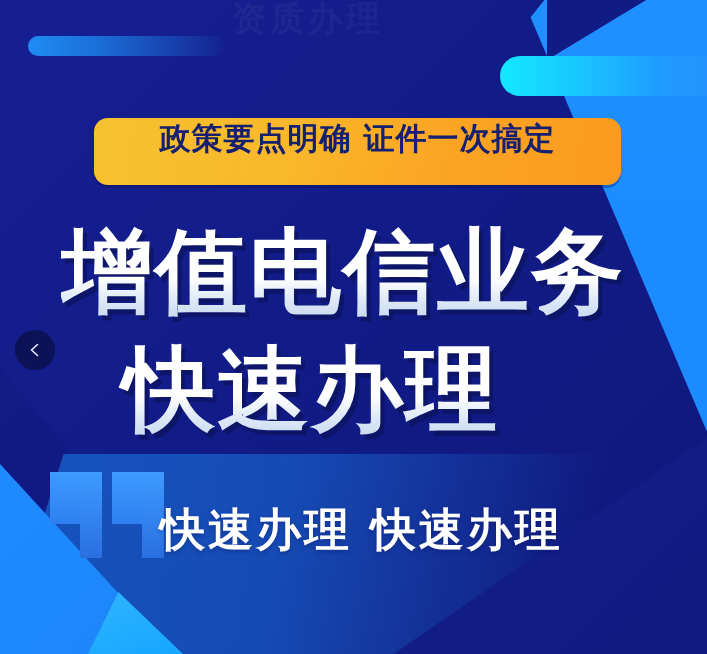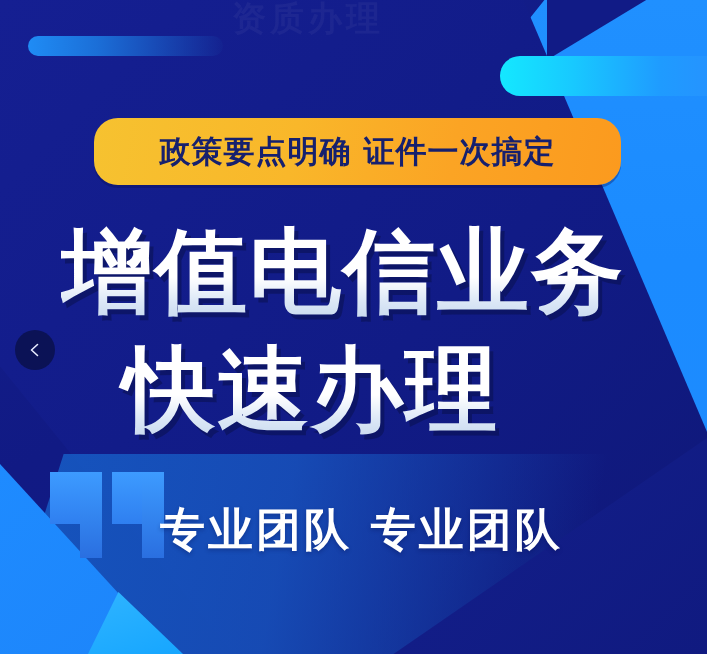--- a/index.html
+++ b/index.html
@@ -141,24 +141,24 @@
     background: linear-gradient(90deg, #14e8ff 0%, #18c9ff 28%, #1f9bff 62%, #2b8bff 100%);
   }
 
   
   .tagline-banner {
     position: absolute;
     left: 94px;
     top: 118px;
     width: 527px;
     height: 67px;
-    border-radius: 24px;
+    border-radius: 14px;
     background: linear-gradient(100deg, #f6c230 0%, #f9b72a 38%, #fba424 68%, #fb9a1e 100%);
     display: flex;
-    align-items: center;
+    align-items: flex-start;
     justify-content: center;
     box-shadow: 0 3px 0 rgba(10,18,90,0.35);
   }
   .tagline-text {
     font-size: 31px;
     font-weight: 700;
     color: #16206e;
     letter-spacing: 1px;
     white-space: nowrap;
     font-family: "DejaVu Sans", "Liberation Sans", sans-serif;
@@ -285,21 +285,21 @@
   <div class="headline">
     <div class="headline-line line1">增值电信业务</div>
     <div class="headline-line line2">快速办理</div>
   </div>
 
   <div class="quote-mark">
     <i class="q1"></i>
     <i class="q2"></i>
   </div>
 
-  <div class="subtitle">专业团队 专业团队</div>
+  <div class="subtitle">快速办理 快速办理</div>
 
   <button class="carousel-prev" aria-label="上一张">
     <span>
       <svg width="16" height="16" viewBox="0 0 16 16" aria-hidden="true">
         <polyline points="10.5,2.5 4.5,8 10.5,13.5" fill="none" stroke="#e8ecff" stroke-width="1.6" stroke-linecap="round" stroke-linejoin="round"></polyline>
       </svg>
     </span>
   </button>
 
 </div>

